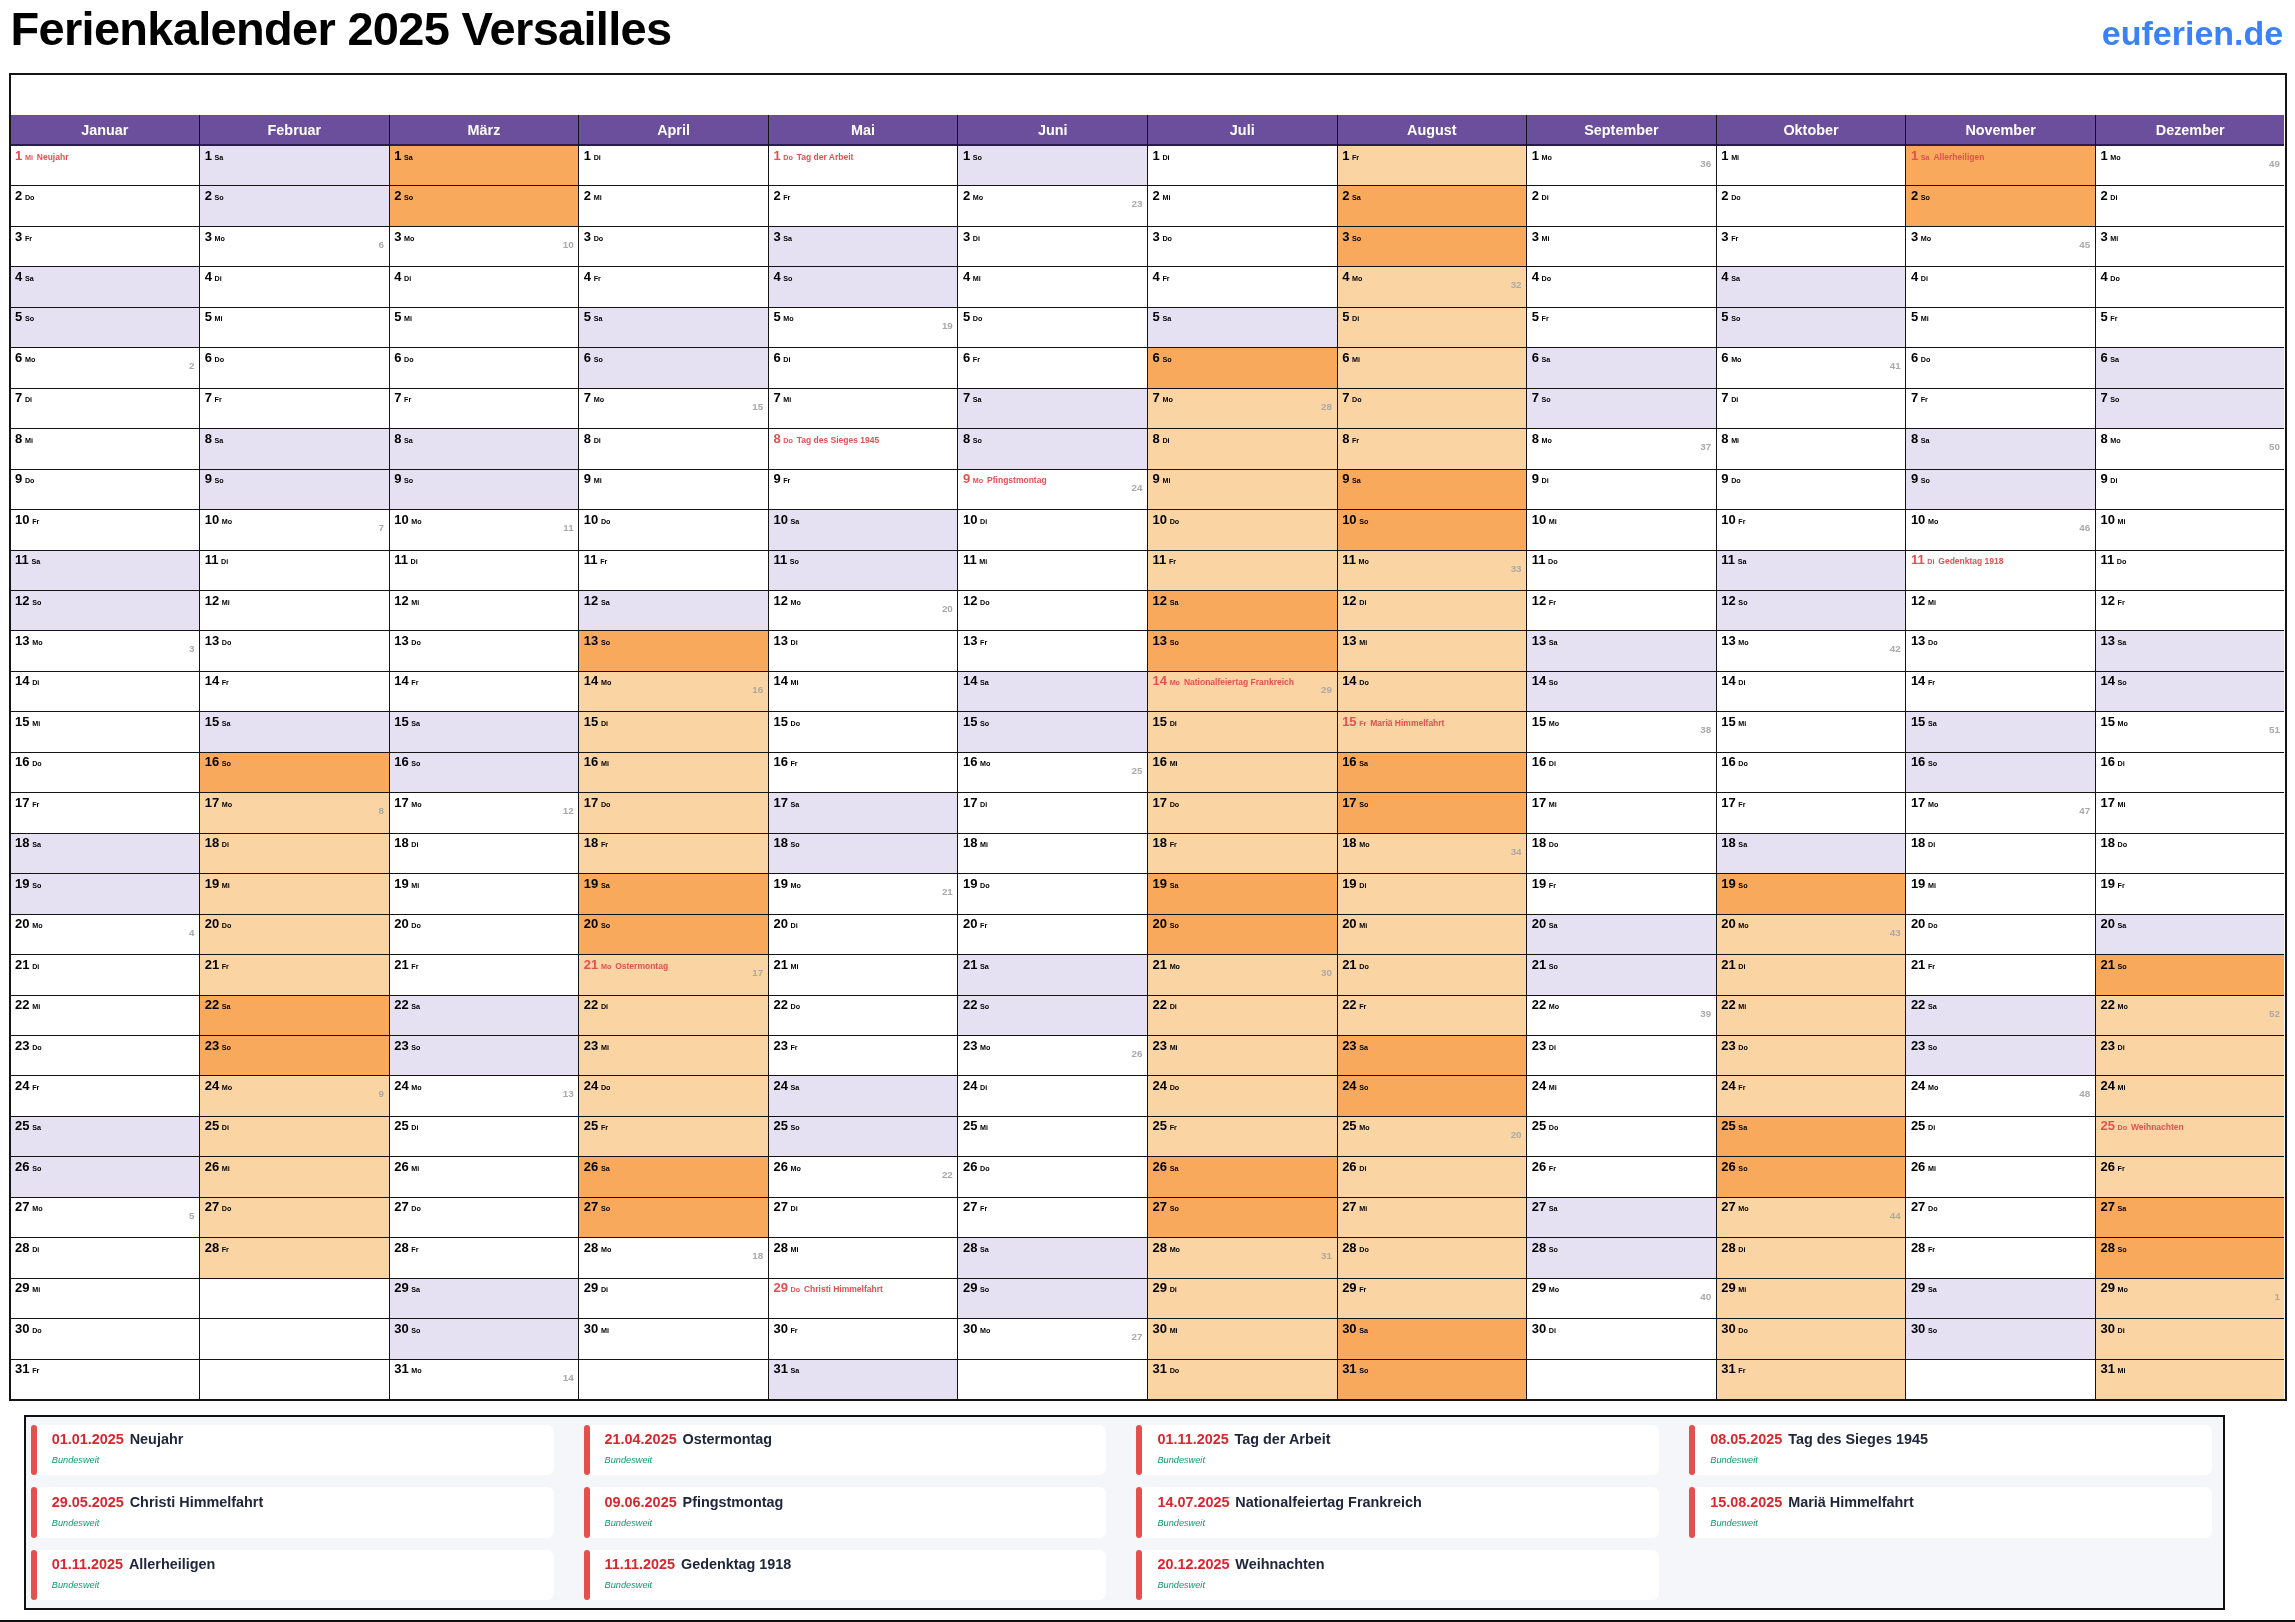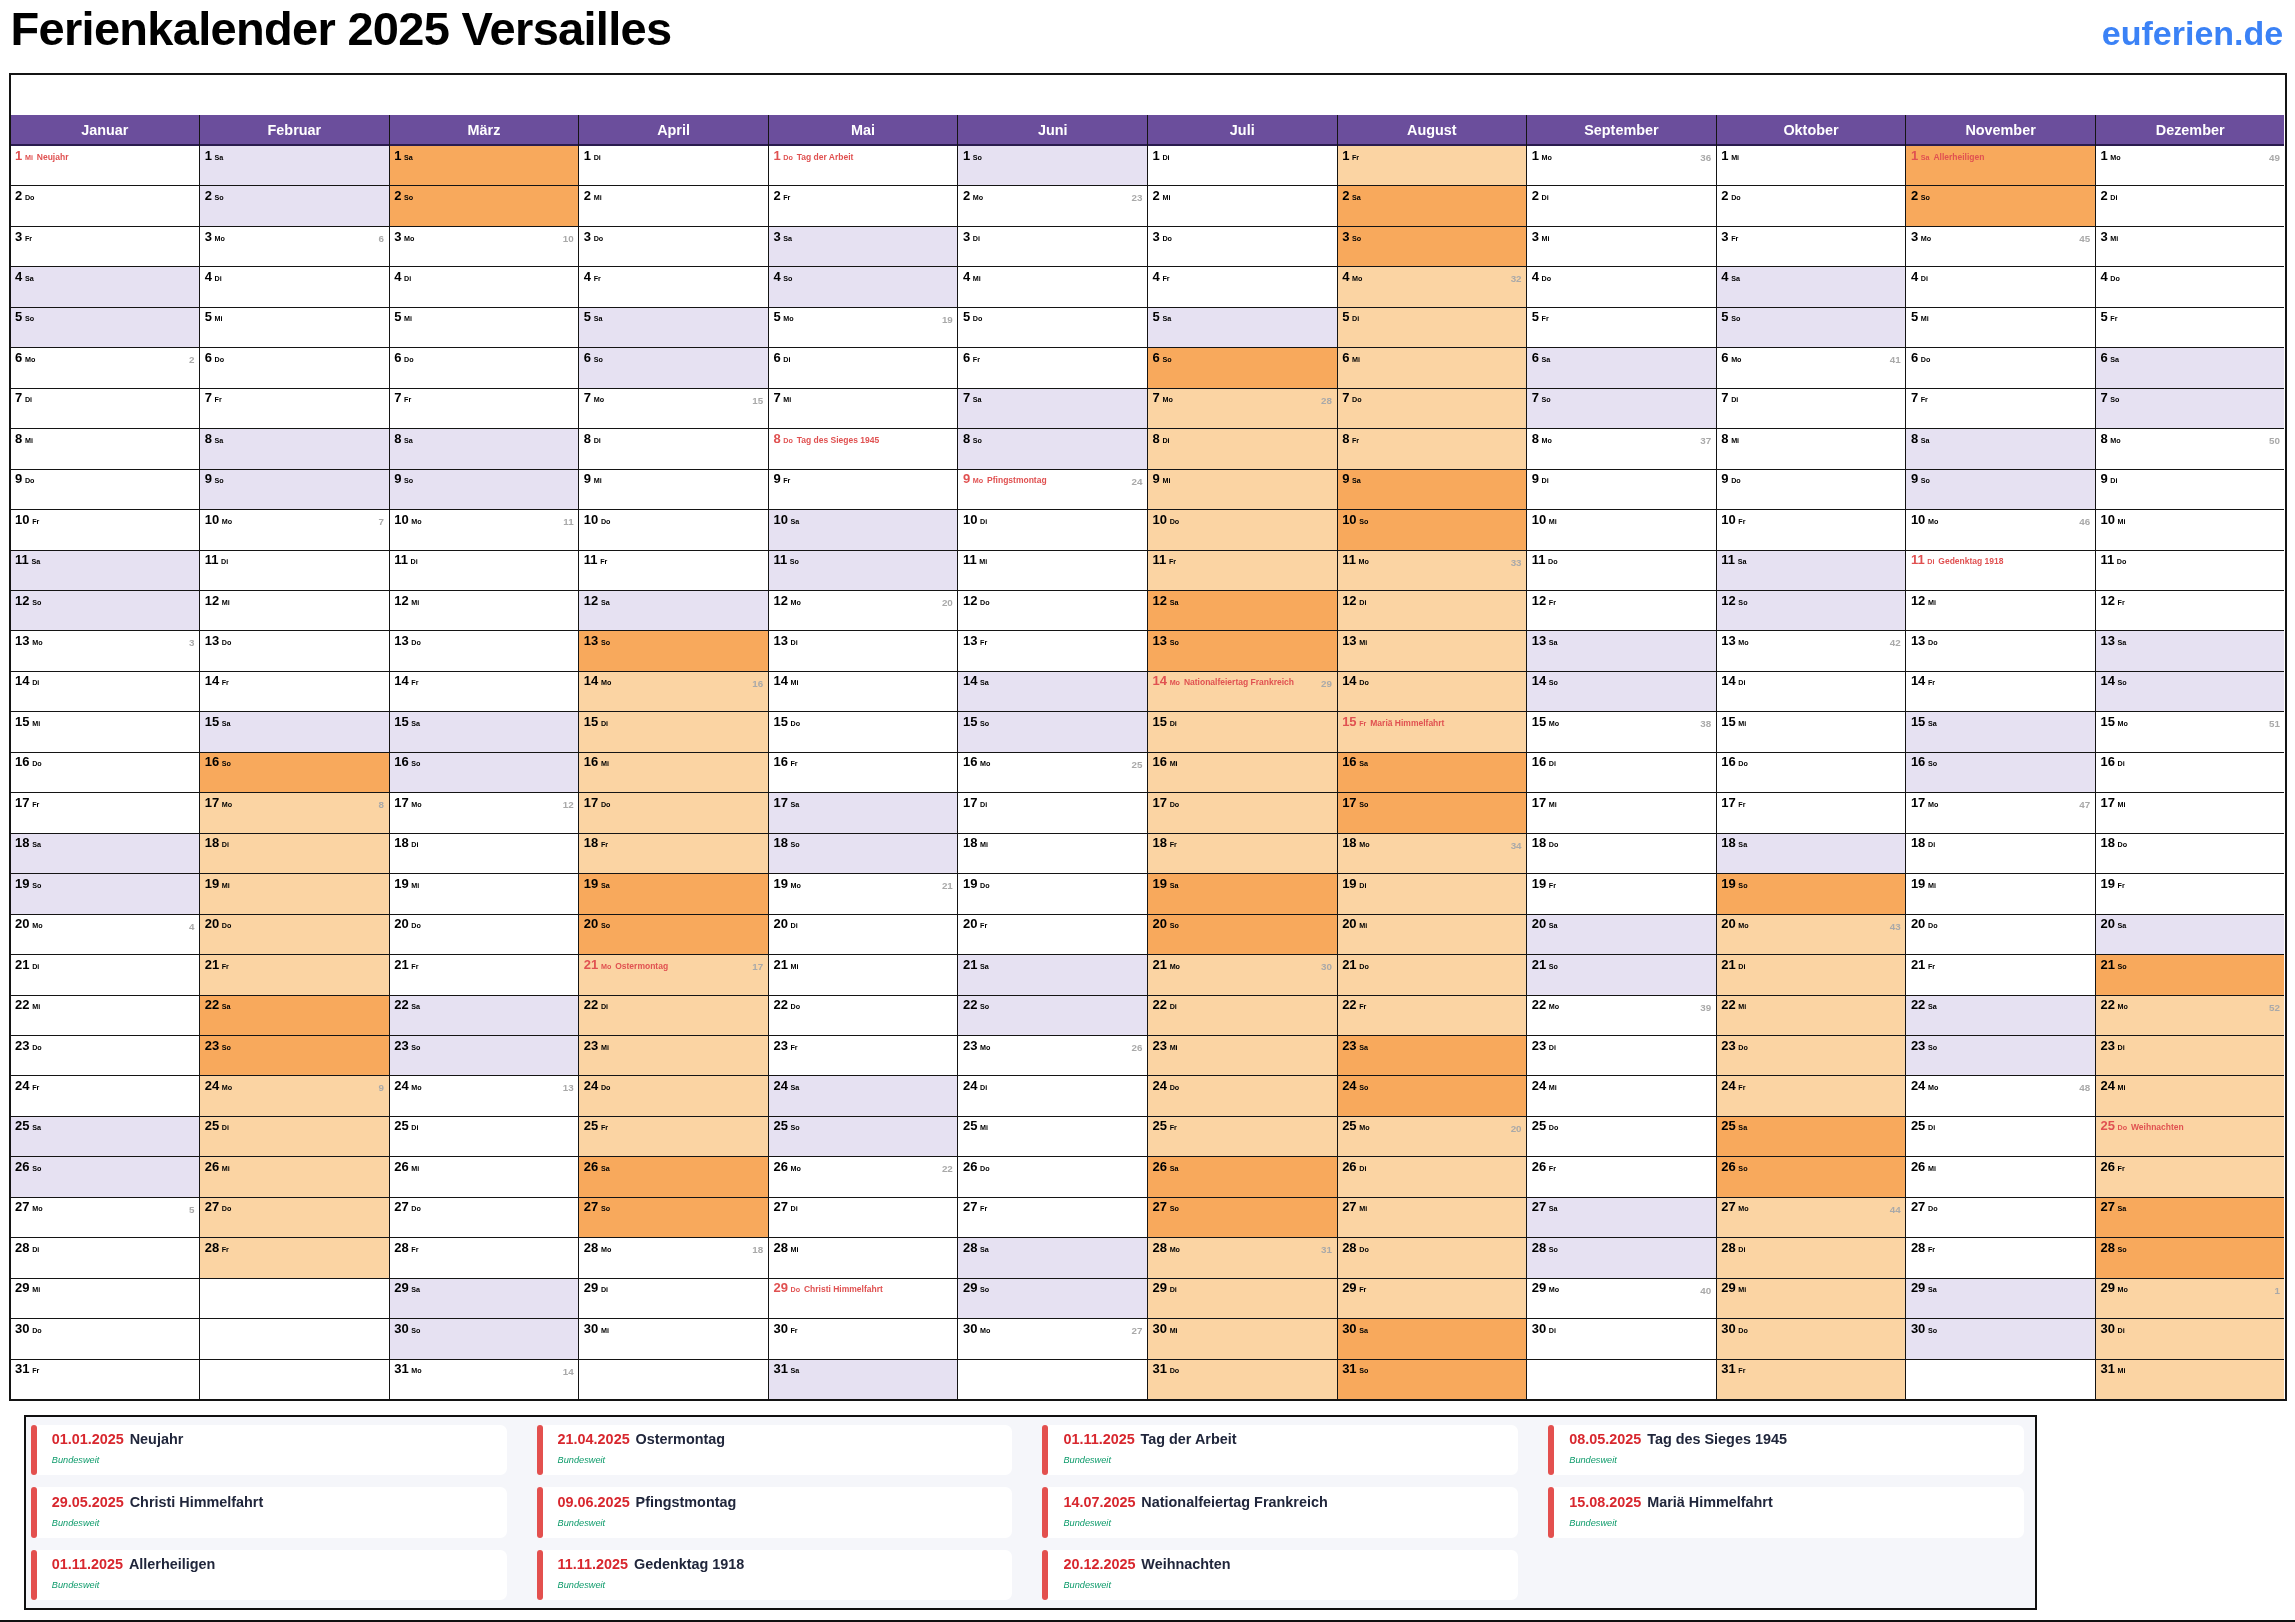--- a/index.html
+++ b/index.html
@@ -26,24 +26,24 @@
   }
   .dc:last-child{border-bottom:none;}
   .b-w{background:#ffffff;}
   .b-l{background:#E6E1F2;}
   .b-o{background:#FBD4A3;}
   .b-d{background:#F8A95C;}
   .dn{font-size:13px;font-weight:bold;color:#000;}
   .wd{font-size:7.2px;font-weight:bold;color:#000;margin-left:2.6px;}
   .hn{font-size:8.5px;font-weight:bold;color:#E05151;margin-left:3.9px;}
   .hol .dn,.hol .wd{color:#E05151;}
-  .wk{position:absolute;top:7px;right:4.6px;font-size:9.8px;font-weight:bold;color:#A9A9A9;}
+  .wk{position:absolute;top:13px;right:4.6px;font-size:9.8px;font-weight:bold;color:#A9A9A9;}
   
   .legend{
-    position:absolute;left:23.6px;top:1415px;width:2013px;height:195px;
+    position:absolute;left:23.6px;top:1415px;width:2201px;height:195px;
     background:#F5F6FA;border:2px solid #101010;box-sizing:border-box;
     display:grid;grid-template-columns:repeat(4,1fr);
     column-gap:30px;row-gap:11.8px;padding:7.9px 10.5px 7.9px 5.2px;
   }
   .card{background:#ffffff;border-radius:6.5px;position:relative;padding:6.5px 7.9px 3.9px 21px;box-sizing:border-box;}
   .cbar{position:absolute;left:0;top:0;bottom:0;width:5.9px;background:#E3504E;border-radius:5.2px;}
   .cline{white-space:nowrap;overflow:hidden;}
   .cdate{font-size:14.4px;font-weight:bold;color:#D8272E;}
   .cname{font-size:14.4px;font-weight:bold;color:#20263B;margin-left:5.9px;}
   .cscope{font-size:9.2px;font-weight:normal;font-style:italic;color:#0E9B6B;margin-top:7.9px;}

